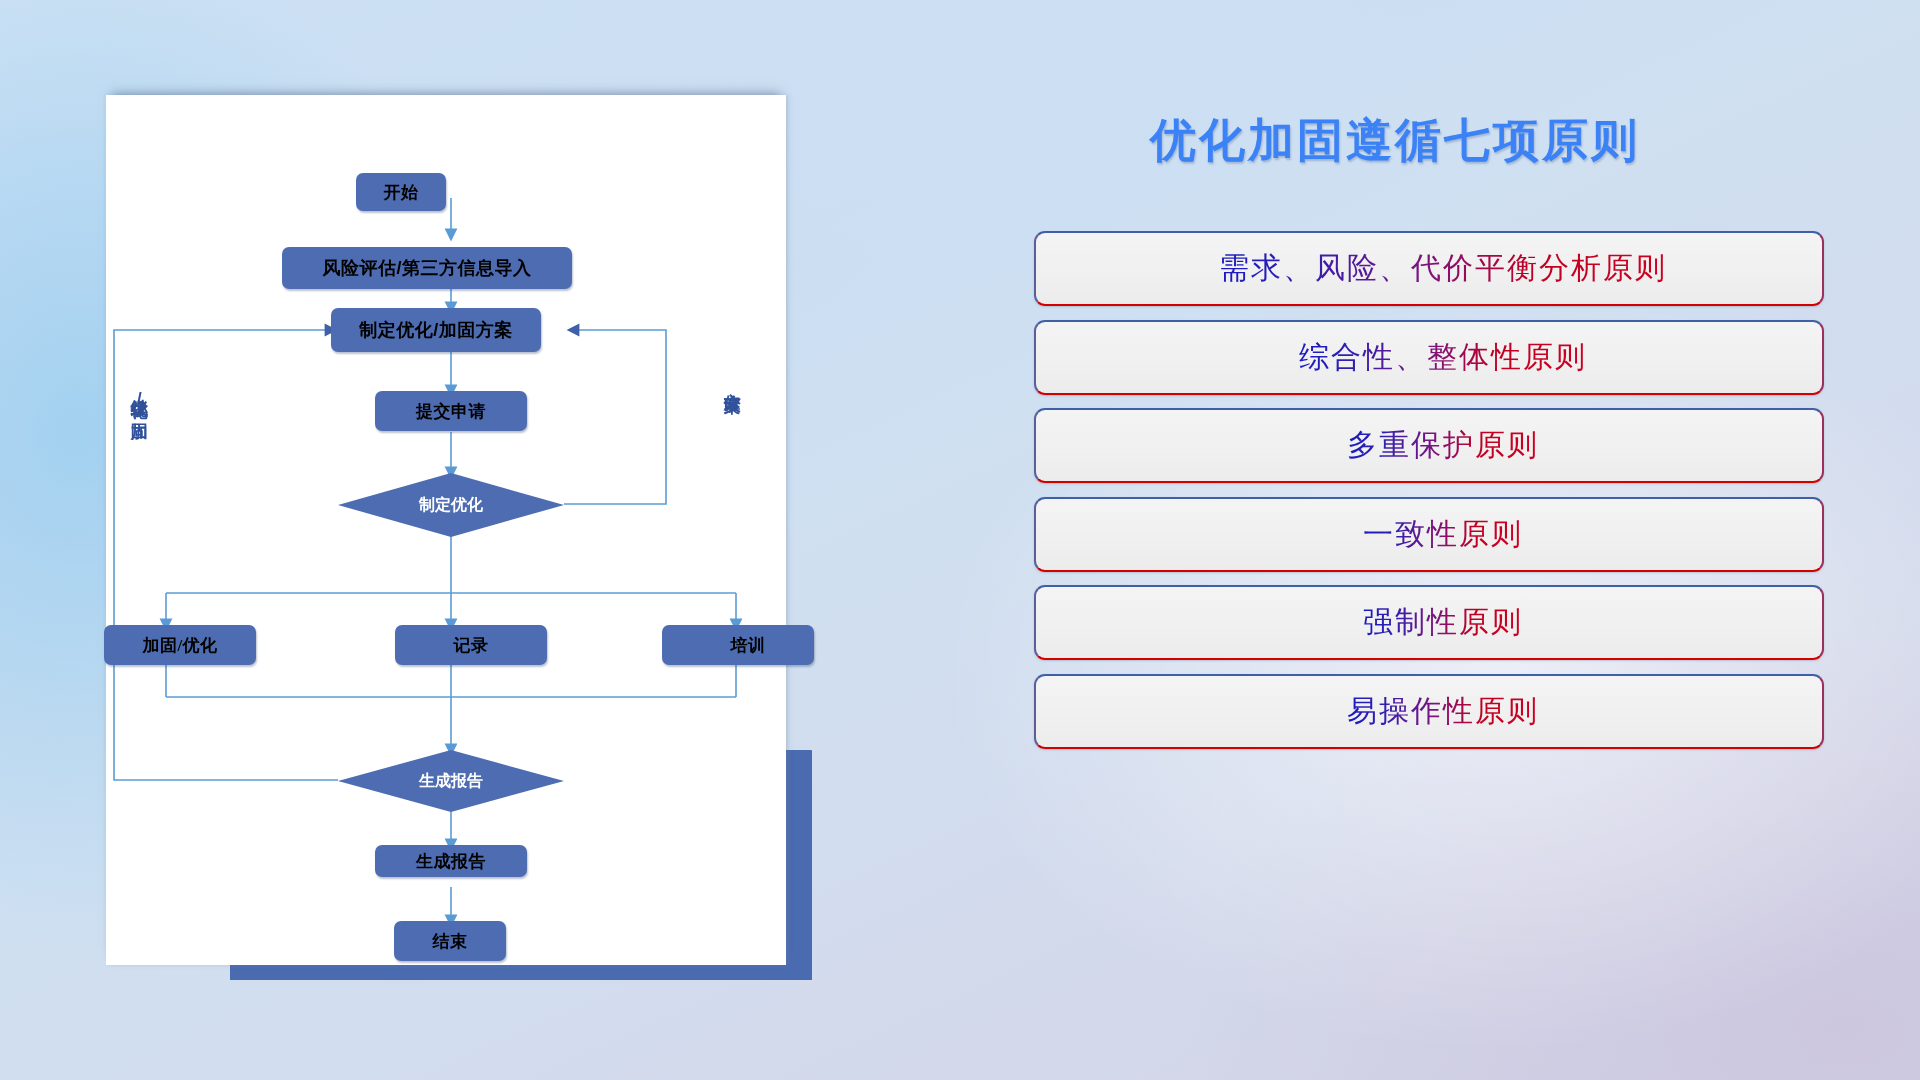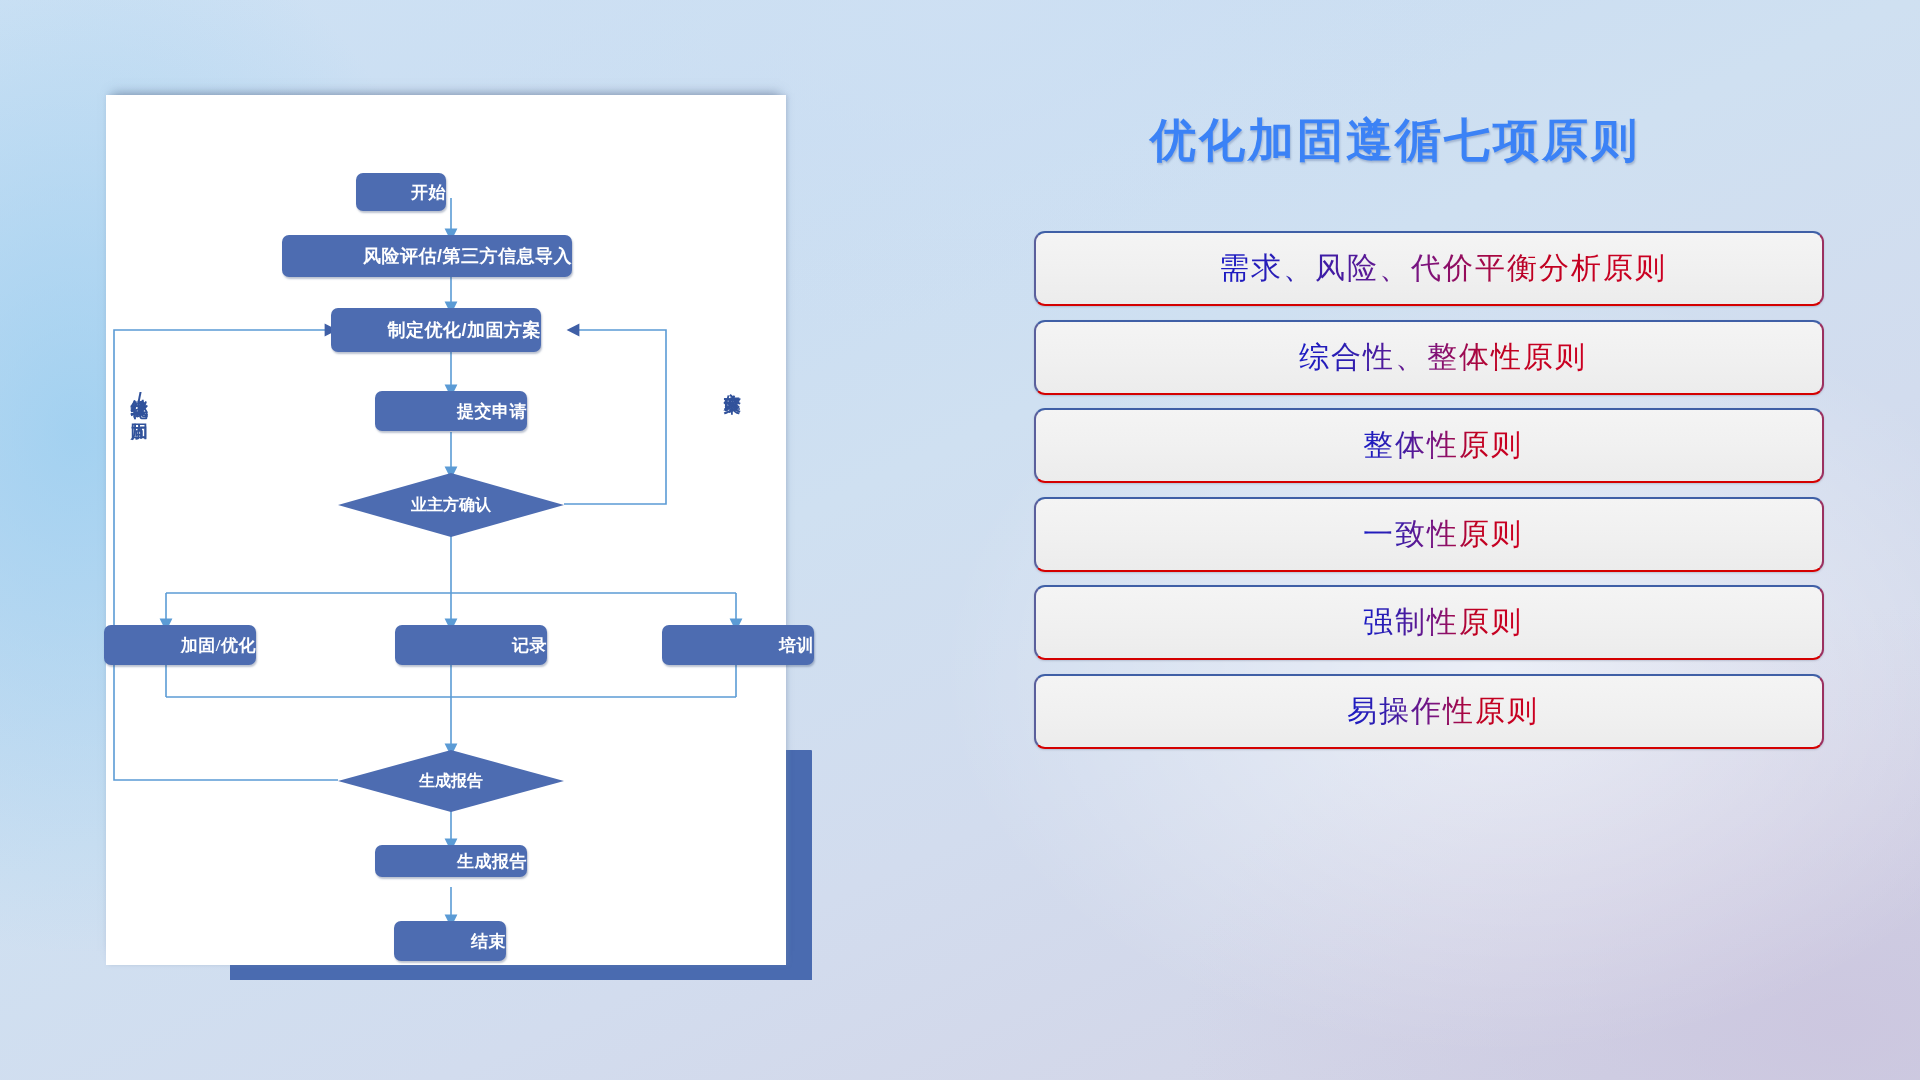--- a/index.html
+++ b/index.html
@@ -30,22 +30,22 @@
   }
   #flow-card {
     position:absolute; left:106px; top:95px; width:680px; height:870px;
     background:#ffffff;
     box-shadow: 0 -8px 10px -6px rgba(90,110,140,.55), 2px 0 4px rgba(120,140,170,.25);
   }
   #flow-svg { position:absolute; left:0; top:0; }
 
   .node {
     position:absolute;
-    display:flex; align-items:center; justify-content:flex-end;
-    background:#4d6cb1; color:#ffffff;
+    display:flex; align-items:center; justify-content:center;
+    background:#4d6cb1; color:#000000;
     border-radius:7px;
     font-weight:bold;
     letter-spacing:.5px;
     box-shadow:1px 2px 2px rgba(60,80,120,.35);
     white-space:nowrap;
   }
   .node.small { font-size:17px; }
   .diamond {
     position:absolute;
     display:flex; align-items:center; justify-content:center;
@@ -145,34 +145,34 @@
         <path d="M232,685 L8,685 L8,235 L225,235" marker-end="url(#ahDark)"></path>
 
         <path d="M458,409 L560,409 L560,235 L467,235" marker-end="url(#ahDark)"></path>
       </g>
     </svg>
 
     <div class="node small" style="left:250px;top:78px;width:90px;height:38px;font-size:17px;">
       <span>开始</span>
     </div>
 
-    <div class="node" style="left:176px;top:140px;width:290px;height:42px;font-size:18px;">
+    <div class="node" style="left:176px;top:152px;width:290px;height:42px;font-size:18px;">
       <span>风险评估/第三方信息导入</span>
     </div>
 
     <div class="node" style="left:225px;top:213px;width:210px;height:44px;font-size:18px;">
       <span>制定优化/加固方案</span>
     </div>
 
     <div class="node small" style="left:269px;top:296px;width:152px;height:40px;">
       <span>提交申请</span>
     </div>
 
     <div class="diamond" style="left:232px;top:378px;width:226px;height:64px;">
-      <span>业主方确认</span>
+      <span>制定优化</span>
     </div>
 
     <div class="node small" style="left:-2px;top:530px;width:152px;height:40px;font-family:Liberation Serif, serif;">
       <span>加固/优化</span>
     </div>
 
     <div class="node small" style="left:271px;top:530px;width:152px;height:40px;margin-left:18px;">
       <span>记录</span>
     </div>
 
@@ -205,21 +205,21 @@
 
   <div id="principle-list">
 
     <div class="p-item">
       <span class="p-text">需求、风险、代价平衡分析原则</span>
     </div>
     <div class="p-item">
       <span class="p-text">综合性、整体性原则</span>
     </div>
     <div class="p-item">
-      <span class="p-text">整体性原则</span>
+      <span class="p-text">多重保护原则</span>
     </div>
     <div class="p-item">
       <span class="p-text">一致性原则</span>
     </div>
     <div class="p-item">
       <span class="p-text">强制性原则</span>
     </div>
     <div class="p-item">
       <span class="p-text">易操作性原则</span>
     </div>

